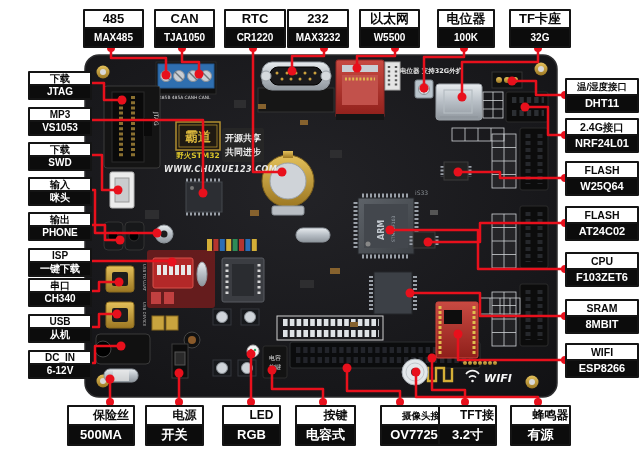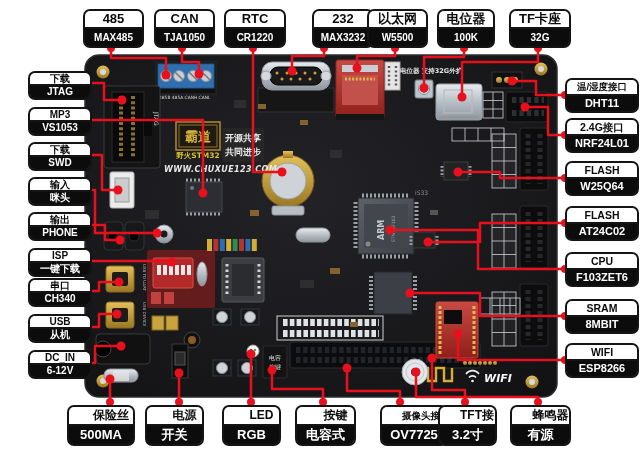--- a/index.html
+++ b/index.html
@@ -2,21 +2,21 @@
 <html><head>
 <meta charset="utf-8">
 <style>
   html,body{margin:0;padding:0;background:#fff;}
   .stage{position:relative;width:640px;height:457px;background:#ffffff;overflow:hidden;
          font-family:"Liberation Sans",sans-serif;}
   .layer{position:absolute;left:0;top:0;width:640px;height:457px;}
   #lines{z-index:2;pointer-events:none;}
   #board{z-index:1;}
   
-  .co{position:absolute;border:2px solid #141414;border-radius:7px;overflow:hidden;
+  .co{position:absolute;border:2px solid #141414;border-radius:1px;overflow:hidden;
       background:#404040;text-align:center;font-weight:bold;z-index:3;}
   .co .t{background:#ffffff;color:#0a0a0a;border-bottom:2px solid #141414;white-space:nowrap;}
   .co .v{background:#0c0c0c;color:#ffffff;white-space:nowrap;}
   .top .t{font-size:13px;line-height:16px;}
   .top .v{font-size:10px;line-height:17px;}
   .left .t{font-size:10px;line-height:11px;}
   .left .v{font-size:10px;line-height:12px;}
   .right .t{font-size:10.5px;line-height:14px;}
   .right .v{font-size:11px;line-height:15px;text-align:center;}
   .bottom .t{font-size:12px;line-height:17px;padding-left:20px;}
@@ -563,25 +563,25 @@
       <div class="v">MAX485</div>
     </div>
 <div class="co top" style="left:154px;top:9px;width:57px">
       <div class="t">CAN</div>
       <div class="v">TJA1050</div>
     </div>
 <div class="co top" style="left:224px;top:9px;width:58px">
       <div class="t">RTC</div>
       <div class="v">CR1220</div>
     </div>
-<div class="co top" style="left:312px;top:9px;width:58px">
+<div class="co top" style="left:287px;top:9px;width:58px">
       <div class="t">232</div>
       <div class="v">MAX3232</div>
     </div>
-<div class="co top" style="left:367px;top:9px;width:57px">
+<div class="co top" style="left:359px;top:9px;width:57px">
       <div class="t">以太网</div>
       <div class="v">W5500</div>
     </div>
 <div class="co top" style="left:437px;top:9px;width:54px">
       <div class="t">电位器</div>
       <div class="v">100K</div>
     </div>
 <div class="co top" style="left:509px;top:9px;width:58px">
       <div class="t">TF卡座</div>
       <div class="v">32G</div>

